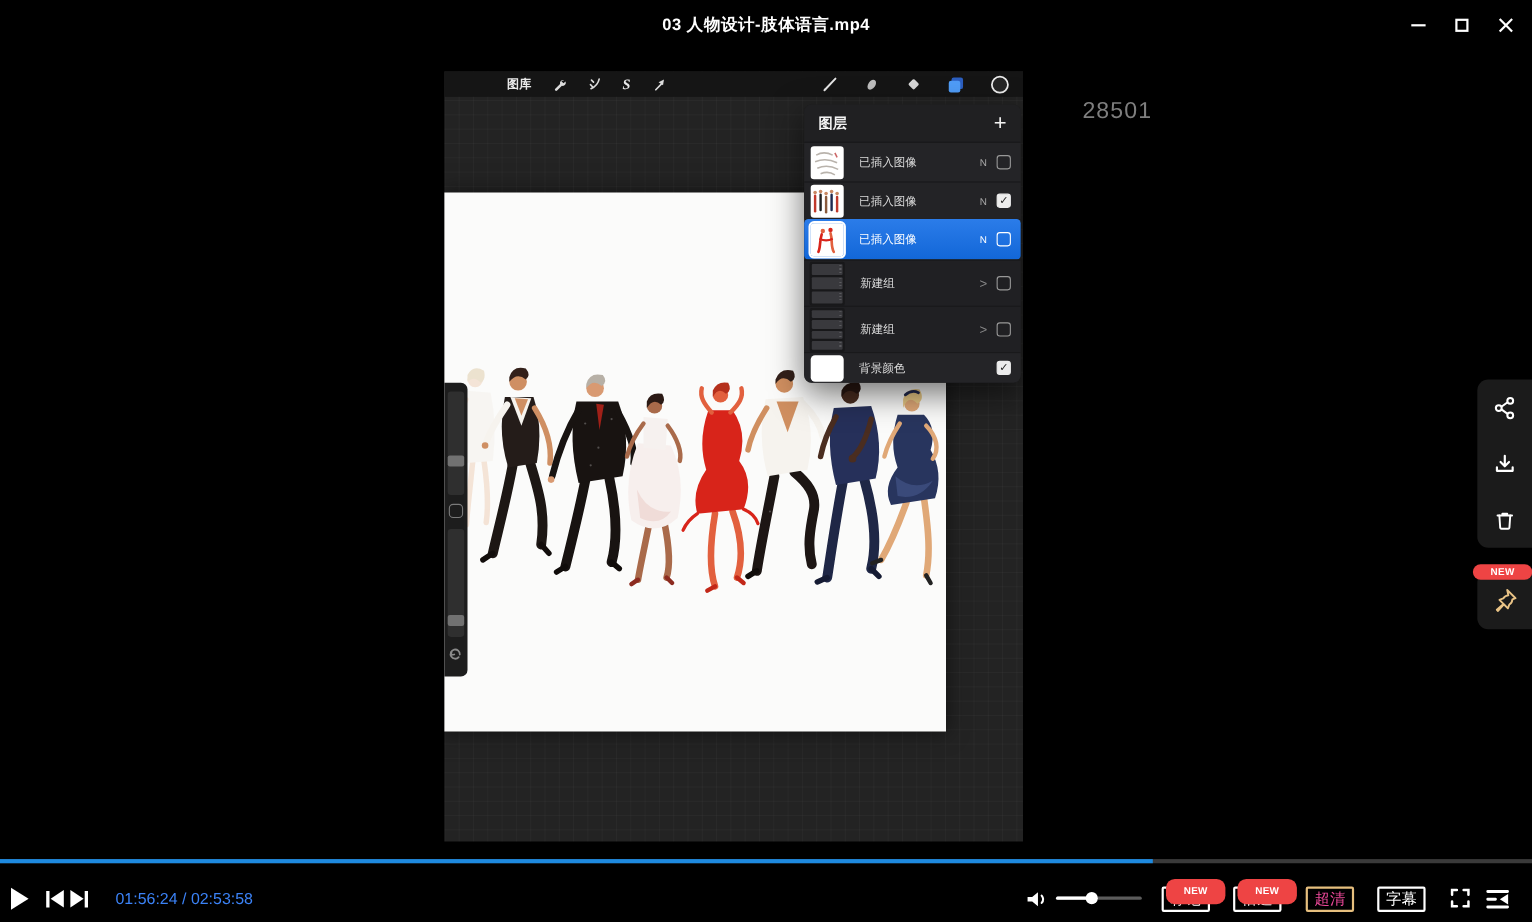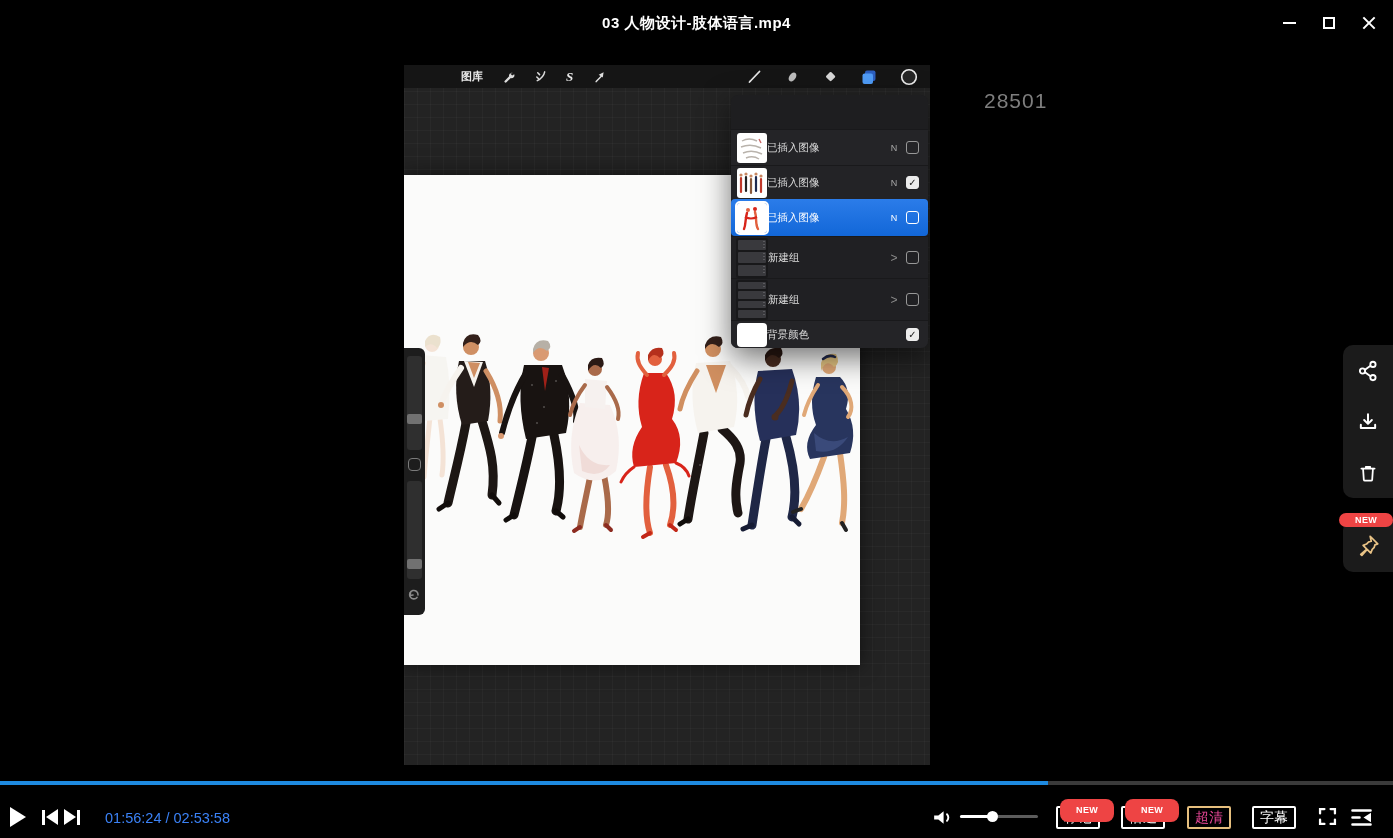--- a/index.html
+++ b/index.html
@@ -68,21 +68,21 @@
   .r6 { top:225px; height:28px; background:#242427; }
   .lp-thumb { flex:none; margin-left:6px; width:30px; height:30px; background:#fff;
     border-radius:3px; overflow:hidden; }
   .r3 .lp-thumb { outline:2px solid #fff; }
   .r6 .lp-thumb { height:24px; border-radius:4px; }
   .g-thumb { flex:none; margin-left:5px; width:32px; height:40px; background:#18181a;
     border-radius:2px; display:flex; flex-direction:column; gap:2px; padding:2px; }
   .g-mini { flex:1; background:#39393d; border-radius:1px; position:relative; }
   .g-mini::after { content:""; position:absolute; right:1px; top:1px; bottom:1px; width:2px;
     background:repeating-linear-gradient(#5a5a5e 0 1px, transparent 1px 3px); }
-  .lp-name { flex:1; font-size:10.5px; color:#dcdcdc; }
+  .lp-name { margin-left:14px; flex:1; font-size:10.5px; color:#dcdcdc; }
   .r3 .lp-name { color:#fff; }
   .lp-blend { width:18px; text-align:center; font-size:9px; color:#a9a9a9; }
   .r3 .lp-blend { color:#fff; }
   .lp-chev { width:18px; text-align:center; font-size:12px; color:#8a8a8a; }
   .lp-check { flex:none; width:13px; height:13px; margin:0 9px 0 3px; border:1.5px solid #989898;
     border-radius:3px; font-size:10px; line-height:11px; text-align:center; color:#222; }
   .r3 .lp-check { border-color:#fff; }
   .lp-check.checked { background:#ececec; border-color:#ececec; }
 
   
@@ -322,20 +322,24 @@
         </div>
       <div class="sb-undo">
         <svg width="14" height="14" viewBox="0 0 14 14" fill="none" stroke="#8a8a8a" stroke-width="1.6" stroke-linecap="round">
             <path d="M11 9a4.2 4.2 0 1 0-1 2.4"></path>
             <path d="M3.5 6.5 L3 9.5 L6 9"></path>
           </svg>
       </div>
     </div>
 
     <div class="layers-panel">
+      <div class="lp-header">
+        <span class="lp-title">图层</span>
+        <span class="lp-add">+</span>
+      </div>
 
       <div class="lp-row r1">
         <div class="lp-thumb">
           <svg width="30" height="30" viewBox="0 0 30 30">
               <path d="M5 8 Q12 4 20 8 M4 14 Q14 10 24 15 M6 20 Q15 16 25 21 M9 25 Q16 22 22 26" stroke="#b9b3ac" stroke-width="1.4" fill="none"></path>
               <path d="M22 6 l2 4" stroke="#c66" stroke-width="1.4"></path>
             </svg>
         </div>
         <span class="lp-name">已插入图像</span>
         <span class="lp-blend">N</span>

